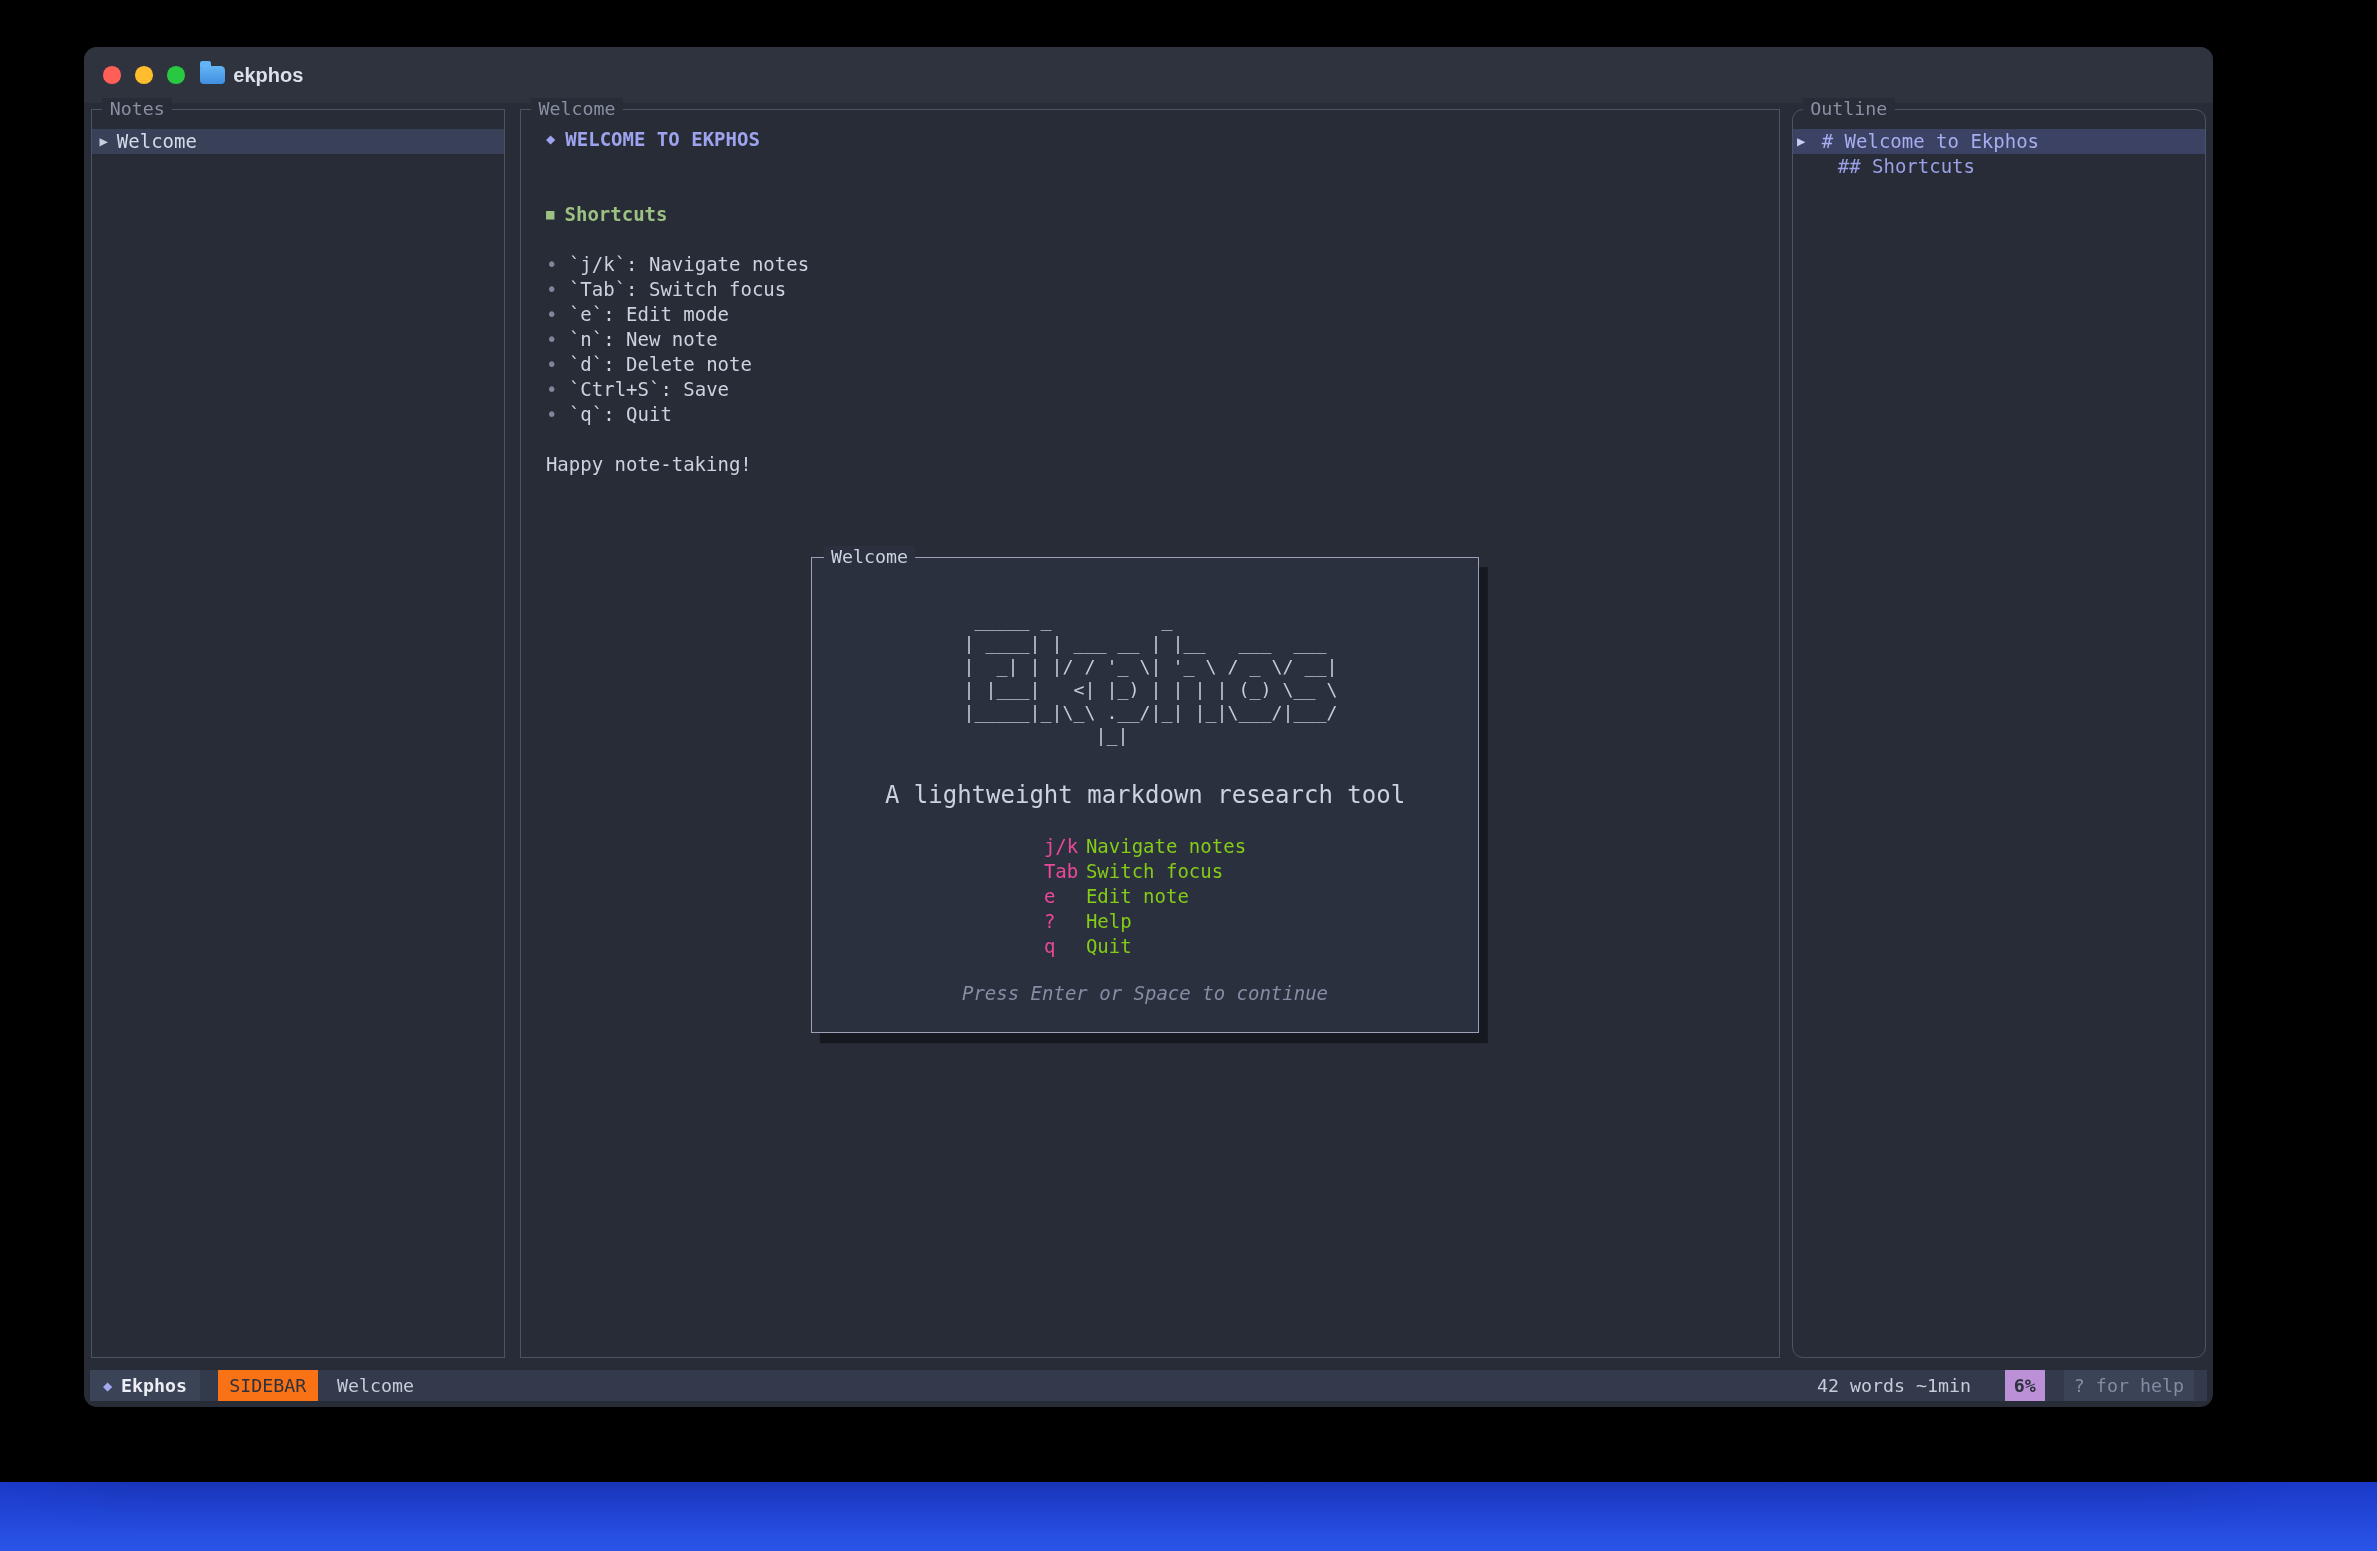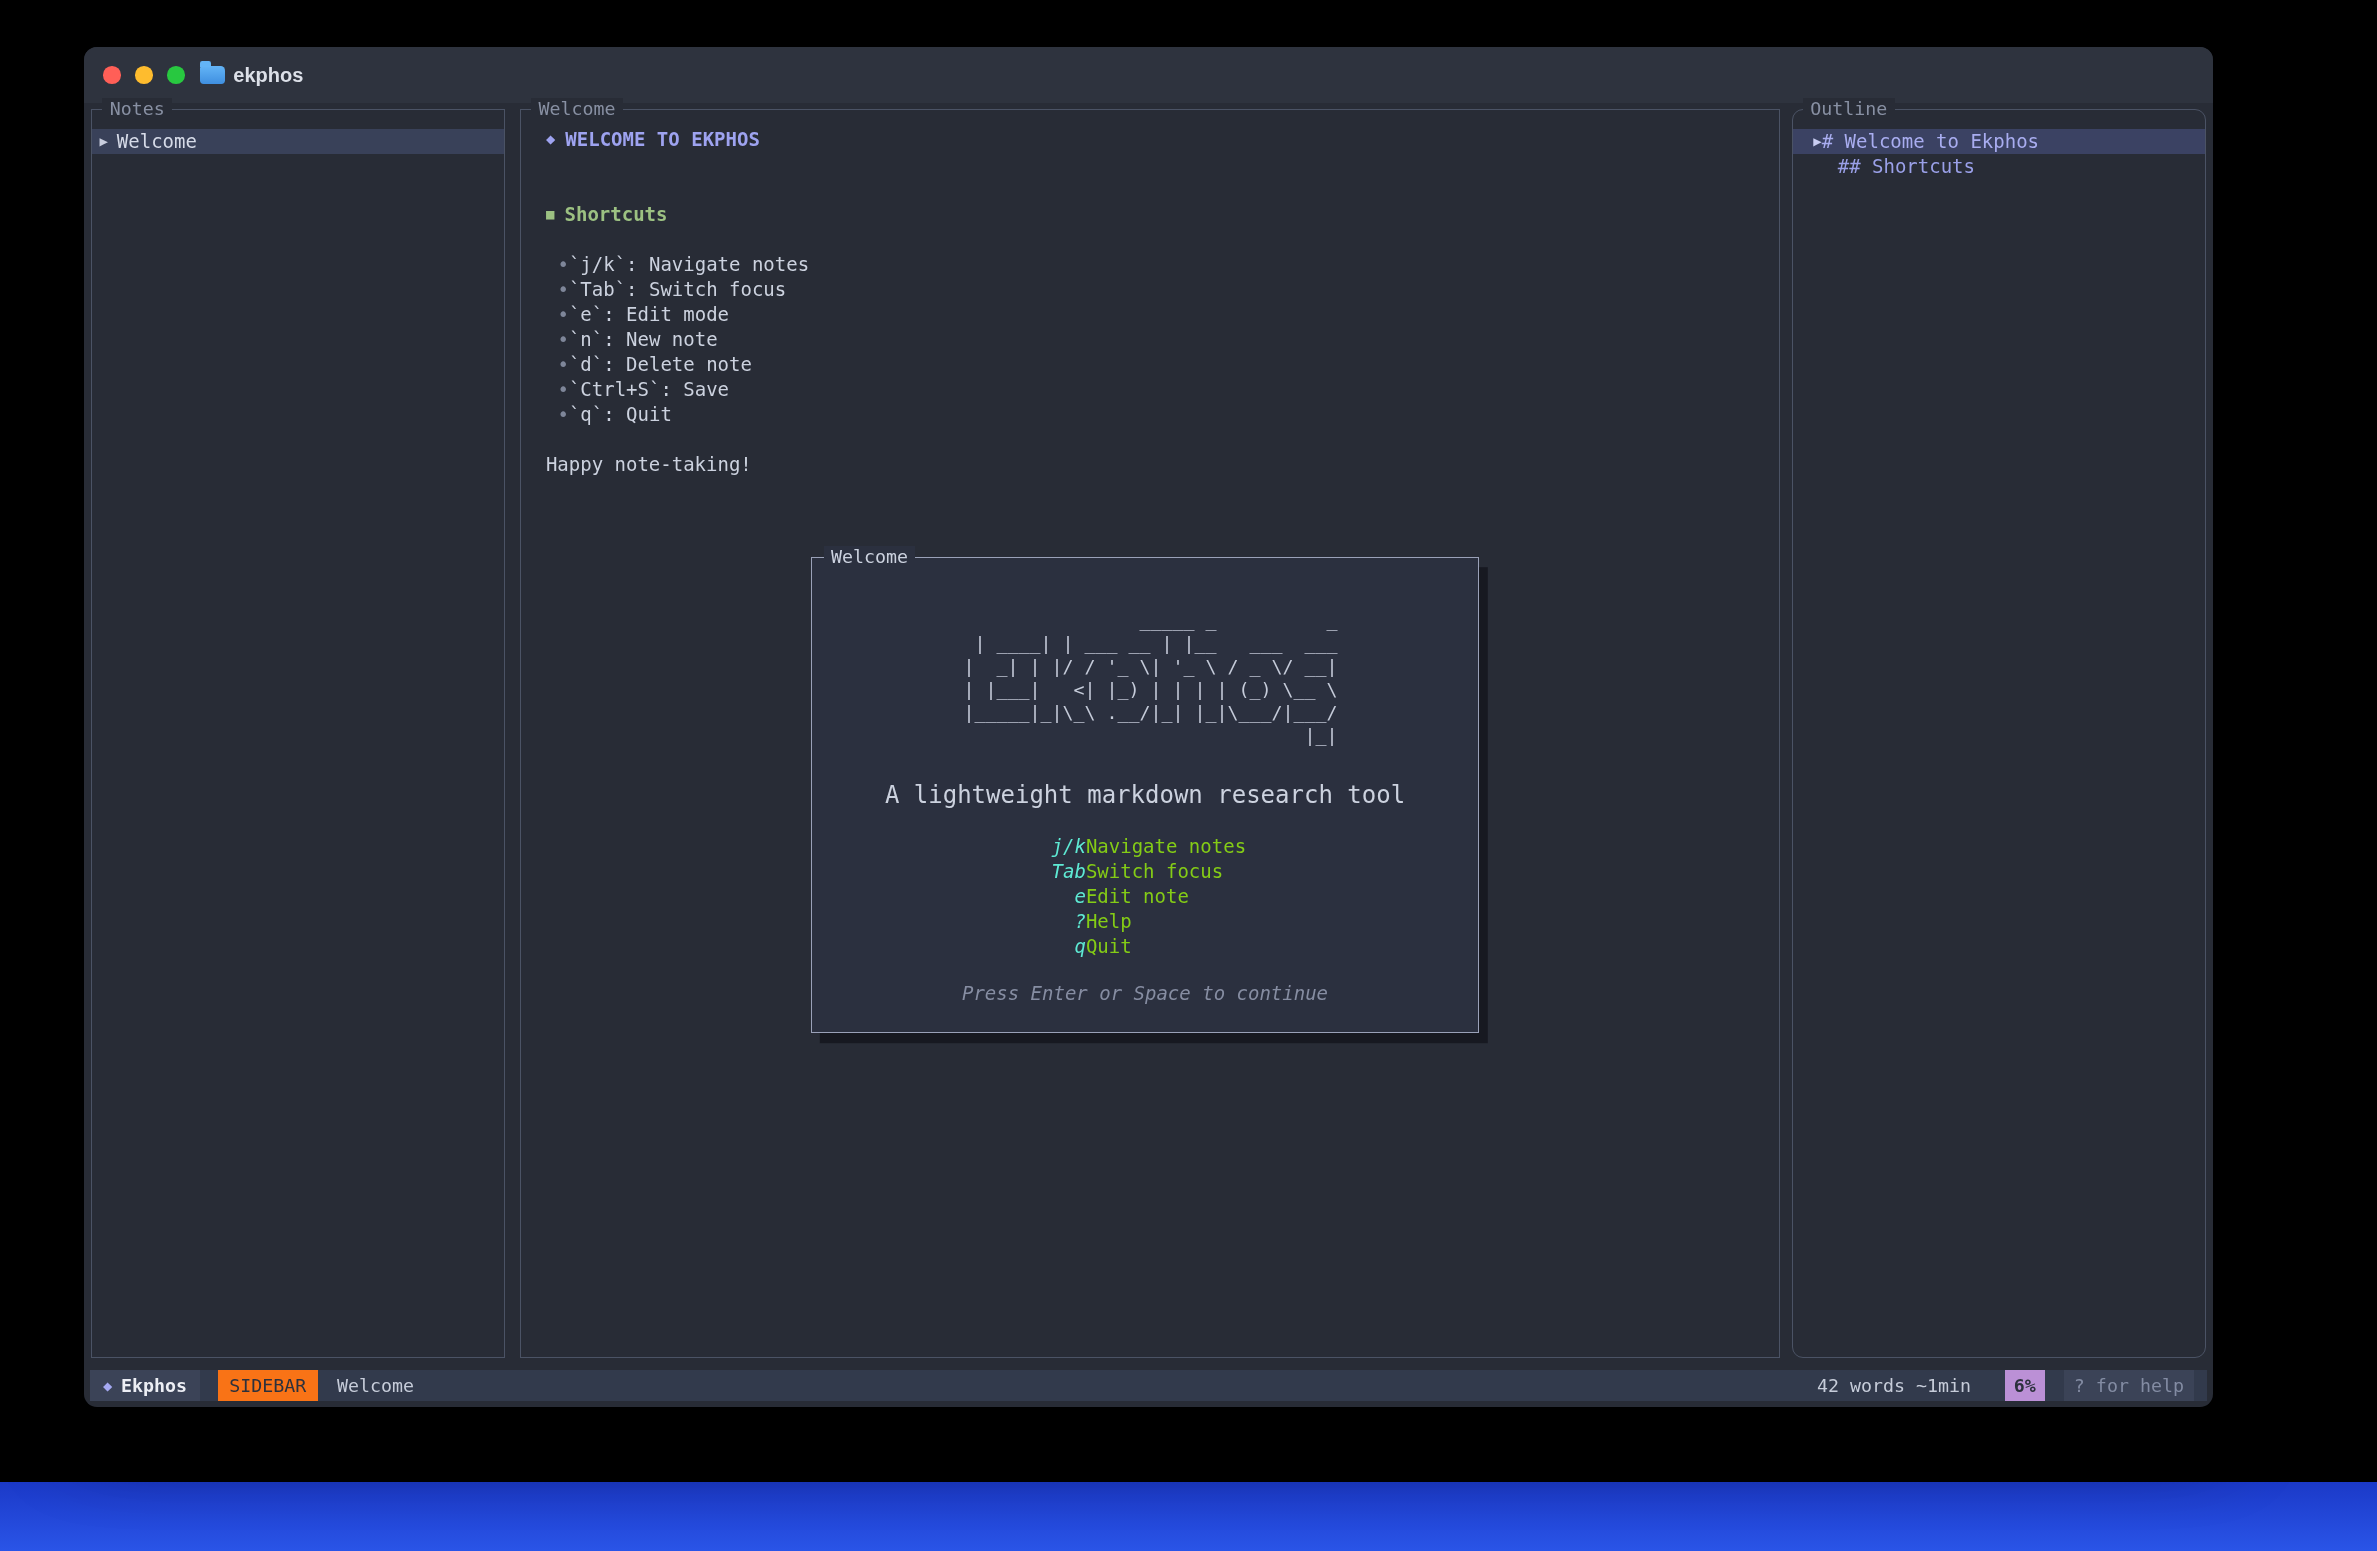--- a/index.html
+++ b/index.html
@@ -44,21 +44,21 @@
     background:linear-gradient(180deg,#63b4f6,#3f8fe0);
     border-radius:2.2px 4.4px 3.7px 3.7px; position:relative;
   }
   .folder-icon::before {
     content:""; position:absolute; top:-4.4px; left:0; width:11px; height:5.9px;
     background:#63b4f6; border-radius:2.2px 2.2px 0 0;
   }
   .window-title { font-size:20px; font-weight:bold; color:#dce0e8; }
 
   
-  .main { flex:1; display:flex; padding:5.9px 7.3px 11.7px; position:relative;text-align:right; }
+  .main { flex:1; display:flex; padding:5.9px 7.3px 11.7px; position:relative; }
 
   .panel { border:1.5px solid #4b5365; position:relative; }
   .panel-title {
     position:absolute; top:-12.4px; left:10.2px;
     background:#282c36; padding:0 7.3px;
     font-size:18.3px; color:#8890a3; white-space:pre;
   }
   .notes-panel { flex:0 0 414px; width:414px; }
   .editor-panel { flex:1; margin:0 11.7px 0 14.6px; }
   .outline-panel { flex:0 0 414px; width:414px;border-radius:11px; }
@@ -88,21 +88,21 @@
   .modal-title {
     position:absolute; top:-12.4px; left:11.7px;
     background:#2b303f; padding:0 7.3px; font-size:18.3px; color:#ccd2df; white-space:pre;
   }
   .modal-body { display:flex; flex-direction:column; align-items:center; padding-top:51px; }
   .ascii-block { display:inline-block; }
   .ascii-line { font-size:18.3px; line-height:23px; color:#c6ccda; white-space:pre; }
   .tagline { margin-top:34px; font-size:24px; color:#ccd2df; white-space:pre; }
   .shortcut-list { margin-top:25px; }
   .shortcut-row { display:flex; height:25px; line-height:25px; font-size:19px; white-space:pre; }
-  .shortcut-row .key { width:42px; color:#5eead4;font-style:italic; }
+  .shortcut-row .key { width:42px; color:#ec4899; }
   .shortcut-row .desc { color:#84cc16; }
   .hint { margin-top:23.4px; font-size:19px; font-style:italic; color:#868da2; white-space:pre; }
 
   
   .outline-item { color:#9aa0e8; }
   .outline-item.selected { background:#3b4263; }
   .outline-item .tri { padding-left:4.4px; width:29px; color:#c9cdf2; }
   .outline-item .lbl { color:#a9adf0; }
   .outline-item.level2 { padding-left:45px; }
   .outline-item.level2 .lbl { color:#9aa0e8; }

